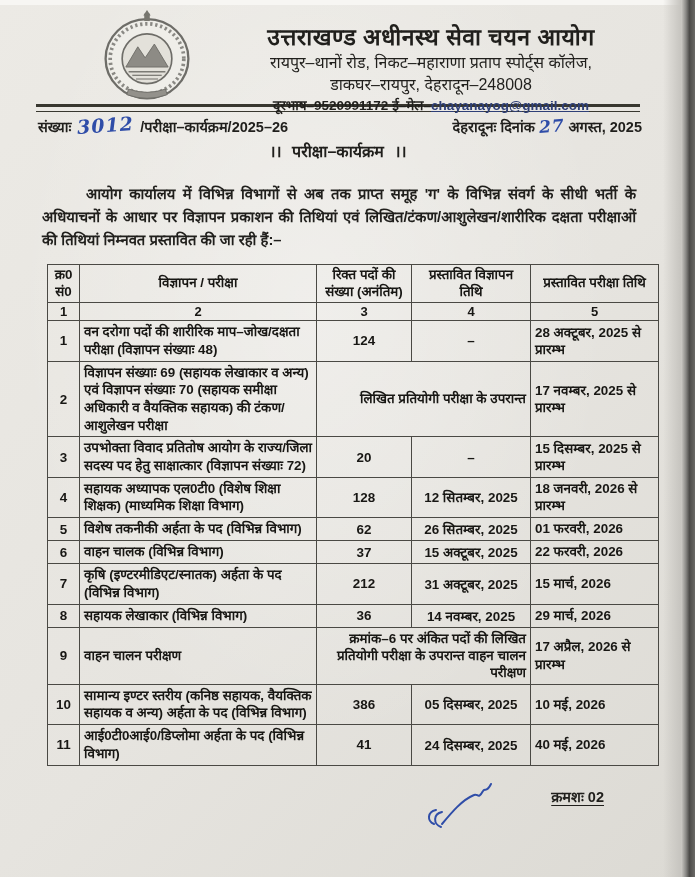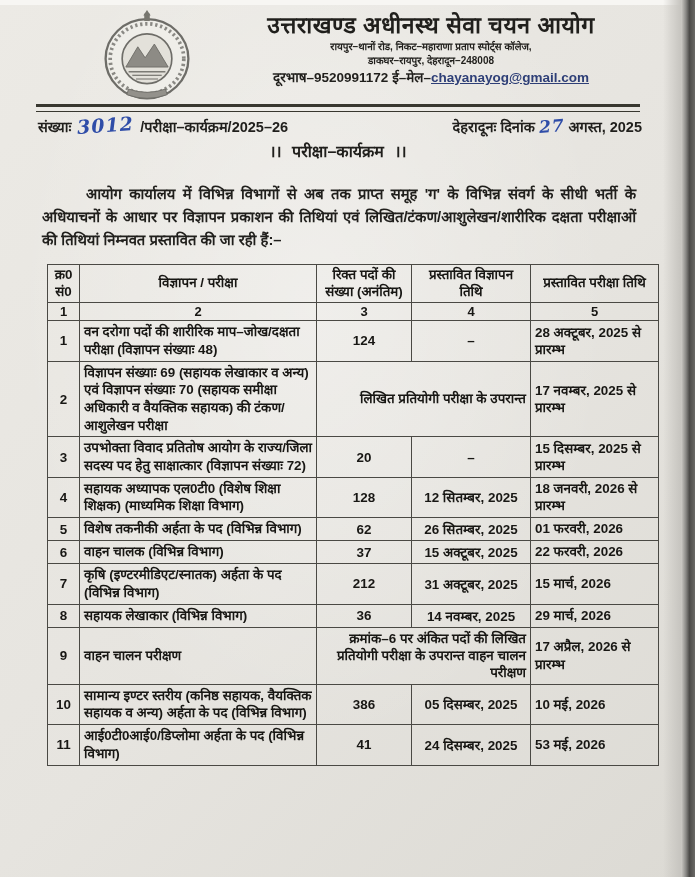--- a/index.html
+++ b/index.html
@@ -15,22 +15,22 @@
   .right-edge{position:absolute;top:0;right:0;width:14px;height:100%;
     background:linear-gradient(to right,#cfcdc8 0%,#8a8986 35%,#4c4b49 60%,#6b6a67 100%);}
   .right-gutter{position:absolute;top:0;right:14px;width:18px;height:100%;
     background:linear-gradient(to right,rgba(190,188,183,0) 0%,#c6c4bf 100%);}
   .page{position:absolute;top:6px;left:0;width:676px;}
 
   
   .letterhead{position:relative;height:96px;}
   .emblem{position:absolute;left:88px;top:4px;width:118px;height:92px;}
   .head-text{margin-left:212px;width:438px;text-align:center;}
-  .org-name{font-size:23px;font-weight:bold;letter-spacing:.5px;padding-top:2px;}
-  .addr{font-size:10px;font-weight:bold;line-height:1.35;}
+  .org-name{font-size:23px;font-weight:bold;letter-spacing:.5px;padding-top:14px;}
+  .addr{font-size:16px;font-weight:normal;line-height:1.35;}
   .contact{font-size:13.5px;font-weight:bold;margin-top:1px;}
   .email-link{color:#2e3f77;text-decoration:underline;font-weight:bold;}
   .rule-double{margin:2px 36px 0 36px;height:4px;border-top:3.5px solid #38372f;border-bottom:1.5px solid #38372f;}
 
   
   .ref-line{display:flex;justify-content:space-between;align-items:flex-start;
     margin:4px 34px 0 38px;font-size:14.5px;font-weight:bold;}
   .hand{color:var(--ink-blue,#2f4da8);font-family:"DejaVu Serif",serif;font-style:italic;
     font-weight:bold;font-size:19px;display:inline-block;transform:rotate(-4deg);
     letter-spacing:1px;line-height:.8;padding:0 2px;}
@@ -208,20 +208,30 @@
             <td class="c-name">सामान्य इण्टर स्तरीय (कनिष्ठ सहायक, वैयक्तिक सहायक व अन्य) अर्हता के पद (विभिन्न विभाग)</td>
             <td class="c-num">386</td>
             <td class="c-num">05 दिसम्बर, 2025</td>
             <td class="c-exam">10 मई, 2026</td>
           </tr>
           <tr>
             <td class="c-sn">11</td>
             <td class="c-name">आई0टी0आई0/डिप्लोमा अर्हता के पद (विभिन्न विभाग)</td>
             <td class="c-num">41</td>
             <td class="c-num">24 दिसम्बर, 2025</td>
-            <td class="c-exam">53 मई, 2026</td>
+            <td class="c-exam">40 मई, 2026</td>
           </tr>
         </tbody>
     </table>
 
+    <div class="foot">
+      <svg class="sig" viewBox="0 0 90 58" aria-hidden="true">
+        <g fill="none" stroke="#2f4da8" stroke-width="2" stroke-linecap="round">
+          <path d="M16,50 C9,47 9,38 18,36"></path>
+          <path d="M23,53 C15,50 15,40 24,38"></path>
+          <path d="M24,50 C34,38 44,26 56,21 C60,19 60,26 65,17 C67,13 68,20 73,10"></path>
+        </g>
+      </svg>
+      <div class="cont">क्रमशः 02</div>
+    </div>
 
   </div>
 </div>
 
 </body></html>

